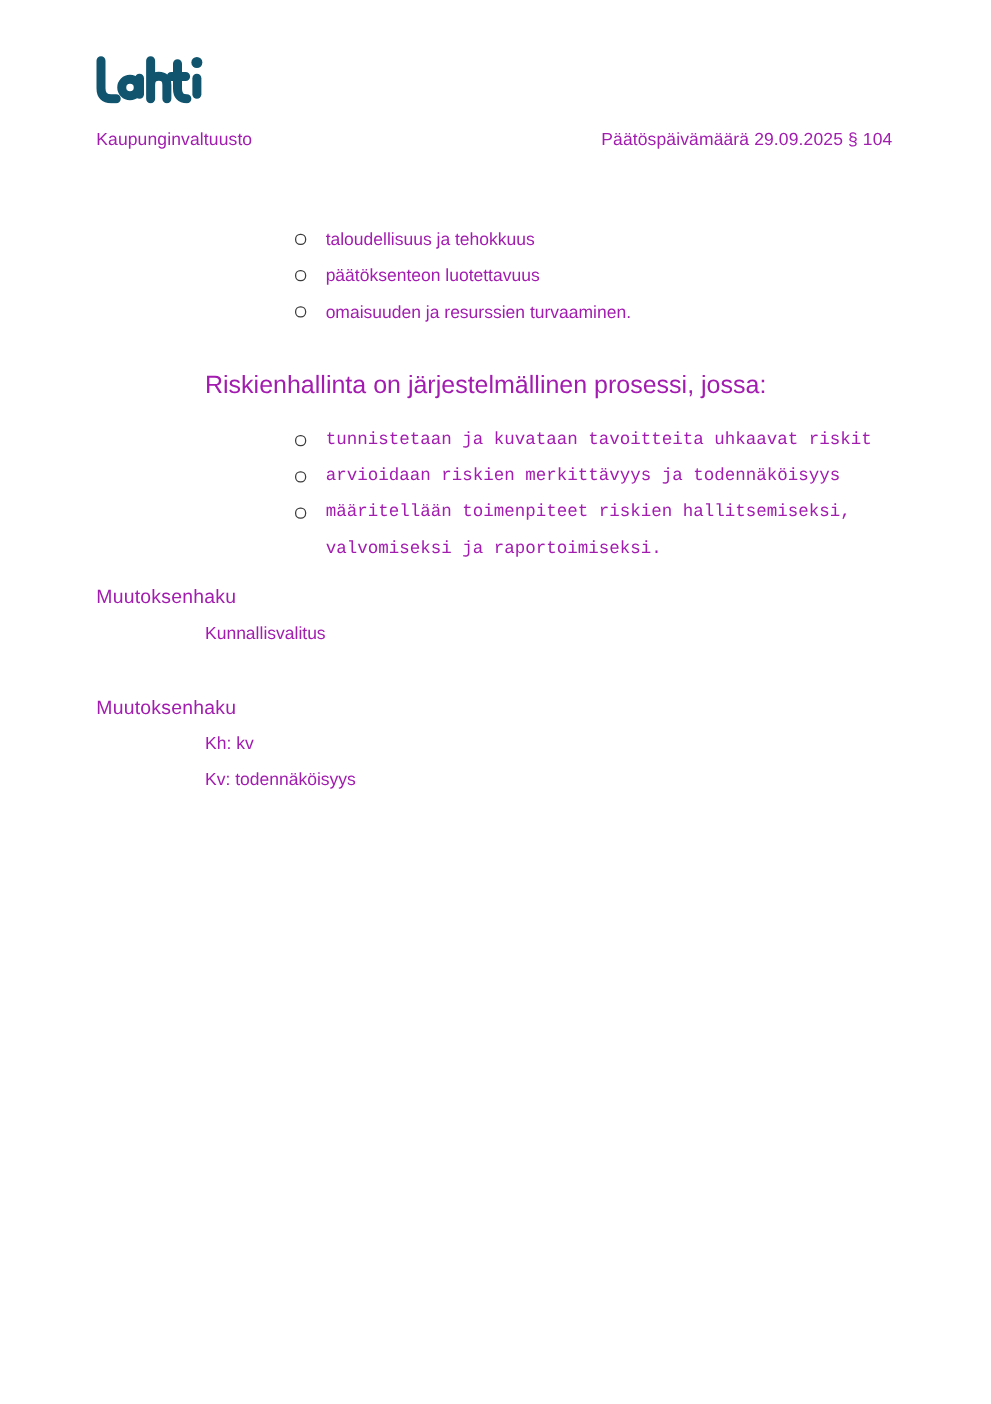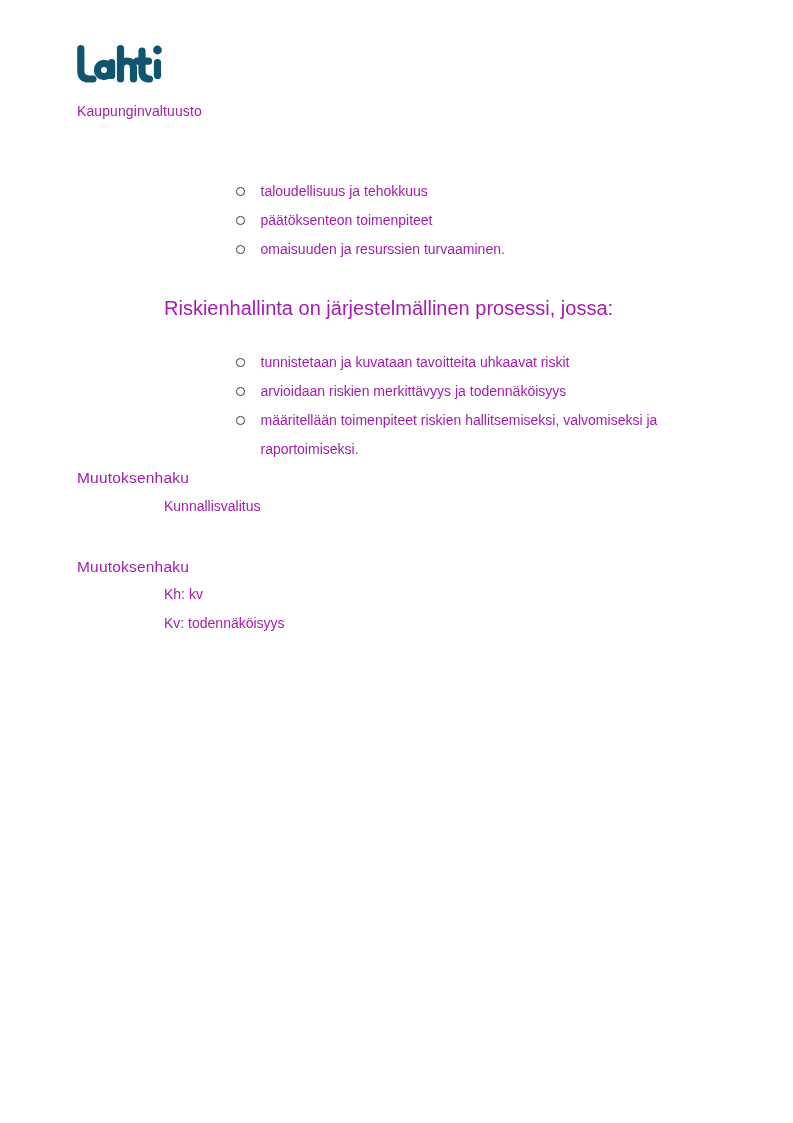--- a/index.html
+++ b/index.html
@@ -32,21 +32,21 @@
   .bullet {
     flex: 0 0 auto;
     width: 6.5px; height: 6.5px;
     border: 1.3px solid #3c3c3c;
     border-radius: 50%;
     margin: 10px 0 0 3px;
     box-sizing: content-box;
   }
   .btxt { margin-left: 16px; }
   .list1 { left: 233px; top: 177px; }
-  .list2 { left: 233px; top: 348px; }
+  .list2 { left: 233px; top: 338px; font-family: Liberation Mono, monospace; }
 
   
   .heading { font-size: 15.5px; line-height: 22px; letter-spacing: 0.2px; white-space: nowrap; }
   .h-muutoksenhaku { left: 77px; top: 467px; }
   .b-kunnallisvalitus { left: 164px; top: 496px; font-size: 14px; line-height: 20px; white-space: nowrap; }
   .h-toimenpiteet { left: 77px; top: 556px; }
   .b-actions { left: 164px; top: 580px; font-size: 14px; line-height: 29px; white-space: nowrap; }
 </style>
 </head>
 <body>
@@ -59,29 +59,30 @@
       <circle cx="28" cy="26" r="6.6"></circle>
       <line x1="35.6" y1="18.5" x2="35.6" y2="31.4"></line>
       <path d="M44.5,4.6 V35 M44.5,24 Q44.5,17 51,17 Q57.5,17 57.5,24 V35"></path>
       <path d="M66,7 V27 Q66,35 73.5,35 M61,17.2 H72.5"></path>
       <line x1="81.5" y1="18.5" x2="81.5" y2="31.4"></line>
       <circle cx="81.5" cy="6" r="4.4" fill="currentColor" stroke="none"></circle>
     </svg>
   </div>
 
   <div class="abs hdr hdr-left">Kaupunginvaltuusto</div>
+  <div class="abs hdr hdr-right">Päätöspäivämäärä 29.09.2025 § 104</div>
 
   <ul class="abs blist list1">
     <li>
       <span class="bullet"></span>
       <span class="btxt">taloudellisuus ja tehokkuus</span>
     </li>
     <li>
       <span class="bullet"></span>
-      <span class="btxt">päätöksenteon toimenpiteet</span>
+      <span class="btxt">päätöksenteon luotettavuus</span>
     </li>
     <li>
       <span class="bullet"></span>
       <span class="btxt">omaisuuden ja resurssien turvaaminen.</span>
     </li>
   </ul>
 
   <div class="abs para">Riskienhallinta on järjestelmällinen prosessi, jossa:</div>
 
   <ul class="abs blist list2">

